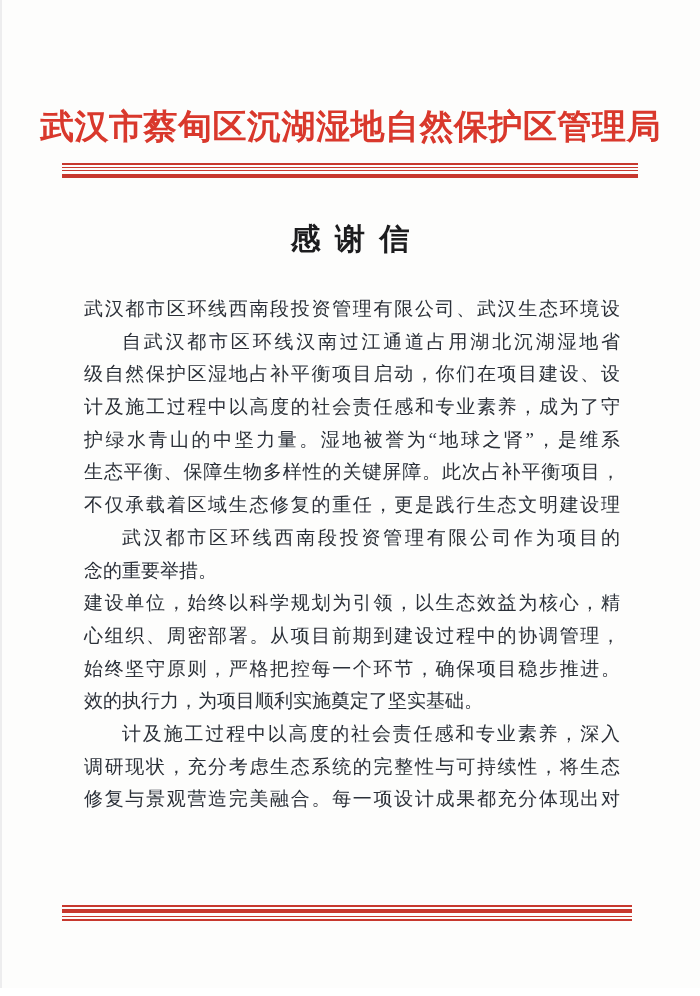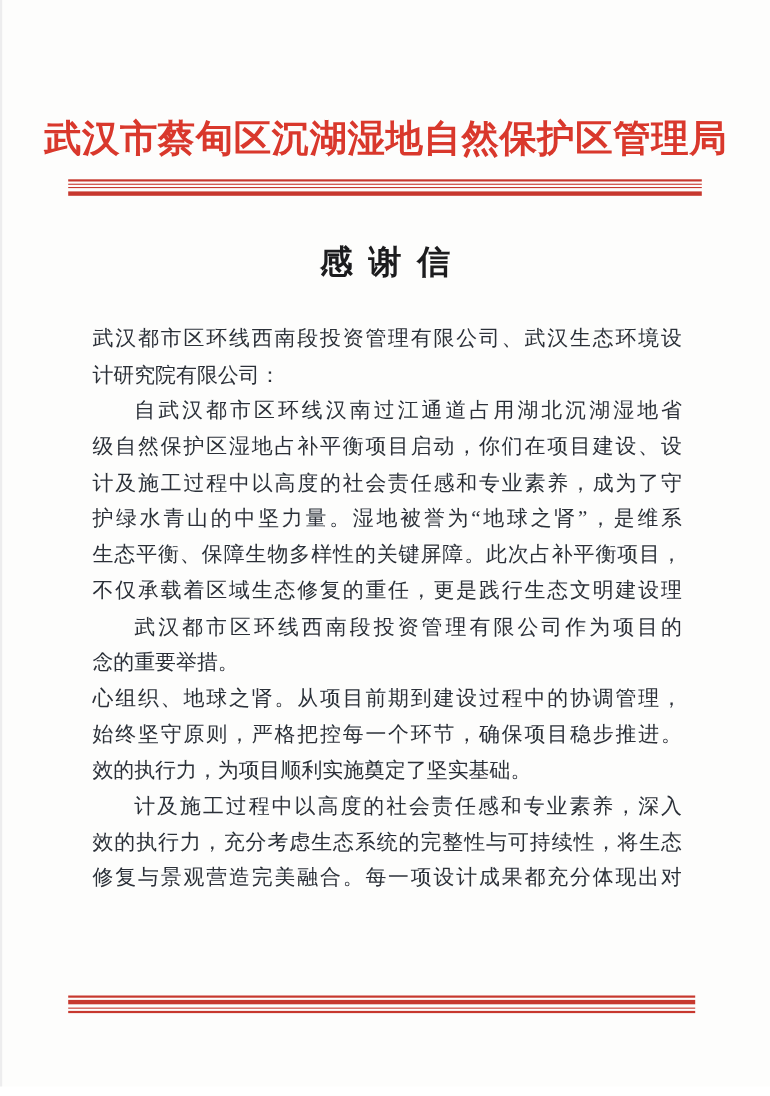--- a/index.html
+++ b/index.html
@@ -108,34 +108,34 @@
     <div class="g" style="height:2px"></div>
     <div class="r" style="height:1px"></div>
     <div class="g" style="height:3px"></div>
     <div class="r" style="height:4px"></div>
   </div>
 
   <div class="letter-title">感谢信</div>
 
   <div class="body-text">
       <div class="line just">武汉都市区环线西南段投资管理有限公司、武汉生态环境设</div>
-      <div class="line">计研究院有限公司：</div>
       <div class="line just indent">自武汉都市区环线汉南过江通道占用湖北沉湖湿地省</div>
       <div class="line just">级自然保护区湿地占补平衡项目启动，你们在项目建设、设</div>
       <div class="line just">计及施工过程中以高度的社会责任感和专业素养，成为了守</div>
       <div class="line just">护绿水青山的中坚力量。湿地被誉为“地球之肾”，是维系</div>
       <div class="line just">生态平衡、保障生物多样性的关键屏障。此次占补平衡项目，</div>
       <div class="line just">不仅承载着区域生态修复的重任，更是践行生态文明建设理</div>
       <div class="line just indent">武汉都市区环线西南段投资管理有限公司作为项目的</div>
       <div class="line">念的重要举措。</div>
-      <div class="line just">心组织、地球之肾。从项目前期到建设过程中的协调管理，</div>
+      <div class="line just">建设单位，始终以科学规划为引领，以生态效益为核心，精</div>
+      <div class="line just">心组织、周密部署。从项目前期到建设过程中的协调管理，</div>
       <div class="line just">始终坚守原则，严格把控每一个环节，确保项目稳步推进。</div>
       <div class="line">效的执行力，为项目顺利实施奠定了坚实基础。</div>
       <div class="line just indent">计及施工过程中以高度的社会责任感和专业素养，深入</div>
-      <div class="line just">效的执行力，充分考虑生态系统的完整性与可持续性，将生态</div>
+      <div class="line just">调研现状，充分考虑生态系统的完整性与可持续性，将生态</div>
       <div class="line just">修复与景观营造完美融合。每一项设计成果都充分体现出对</div>
     </div>
 
   <div class="rule-band band-bottom">
     <div class="r" style="height:2px"></div>
     <div class="g" style="height:2px"></div>
     <div class="r" style="height:4px"></div>
     <div class="g" style="height:3px"></div>
     <div class="r" style="height:1px"></div>
     <div class="g" style="height:2px"></div>

